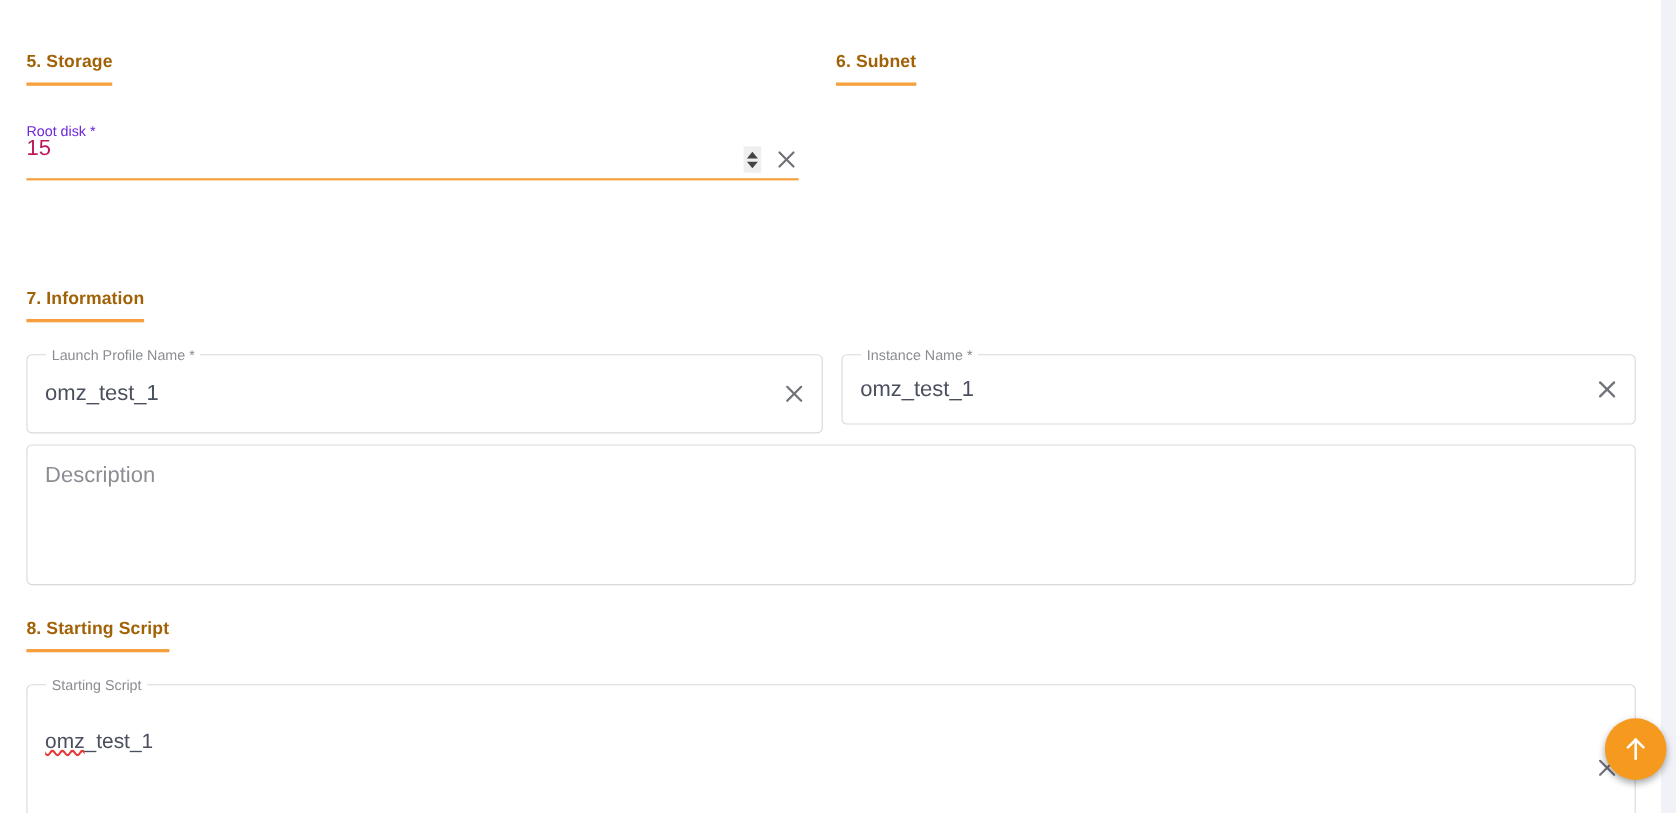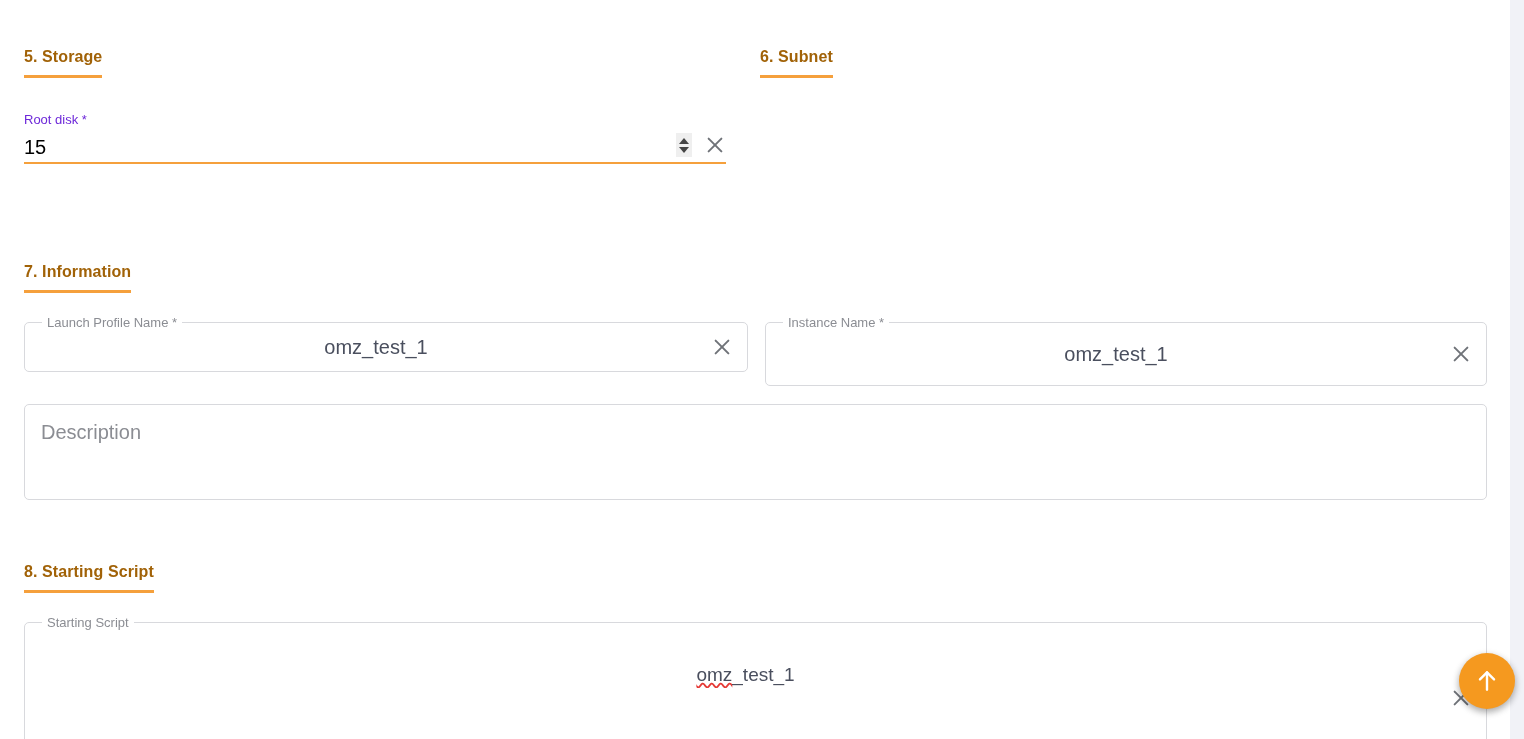--- a/index.html
+++ b/index.html
@@ -50,23 +50,23 @@
   .uline-label.focused { color: #6d28d9; }
   .uline-box {
     position: relative;
     display: flex;
     align-items: flex-end;
     height: 36px;
   }
   .uline-value {
     flex: 1 1 auto;
     font-size: 20px;
-    color: #000000;
-    line-height: 26px;
-    padding-bottom: 4px;
+    color: #be185d;
+    line-height: 26px;
+    padding-bottom: 16px;
     white-space: nowrap;
     overflow: hidden;
   }
   .uline-rule {
     position: absolute;
     left: 0; right: 0; bottom: 0;
     height: 2px;
     background: #f5a03c;
   }
   .uline-rule.thin {
@@ -155,21 +155,20 @@
     padding: 0 14px 0 16px;
   }
   .out-inner.top { align-items: flex-start; padding-top: 14px; }
   .out-value {
     flex: 1 1 auto;
     font-size: 20px;
     color: #4a4f5e;
     line-height: 26px;
     white-space: nowrap;
     overflow: hidden;
-    text-align: center;
   }
   .out-placeholder {
     flex: 1 1 auto;
     font-size: 20px;
     color: #8b8d93;
     line-height: 26px;
   }
   .spell {
     text-decoration: underline wavy #e53935;
     text-decoration-skip-ink: none;
@@ -214,37 +213,37 @@
       <div class="xicon" style="margin:0 0 8px 0;"></div>
       <div class="uline-rule"></div>
     </div>
   </div>
 
   <div class="section-head" style="left:760px; top:46px;">6. Subnet</div>
 
 
   <div class="section-head" style="left:24px; top:261px;">7. Information</div>
 
-  <div class="out-field" style="left:24px; top:322px; width:724px; height:50px;">
+  <div class="out-field" style="left:24px; top:322px; width:724px; height:72px;">
     <div class="out-notch">Launch Profile Name *</div>
     <div class="out-inner">
       <div class="out-value">omz_test_1</div>
       <div class="xicon"></div>
     </div>
   </div>
 
   <div class="out-field" style="left:765px; top:322px; width:722px; height:64px;">
     <div class="out-notch">Instance Name *</div>
     <div class="out-inner">
       <div class="out-value">omz_test_1</div>
       <div class="xicon"></div>
     </div>
   </div>
 
-  <div class="out-field" style="left:24px; top:404px; width:1463px; height:96px;">
+  <div class="out-field" style="left:24px; top:404px; width:1463px; height:128px;">
     <div class="out-inner top">
       <div class="out-placeholder">Description</div>
     </div>
   </div>
 
   <div class="section-head" style="left:24px; top:561px;">8. Starting Script</div>
 
   <div class="out-field" style="left:24px; top:622px; width:1463px; height:170px;">
     <div class="out-notch">Starting Script</div>
     <div class="out-inner top" style="padding-top:38px;">

